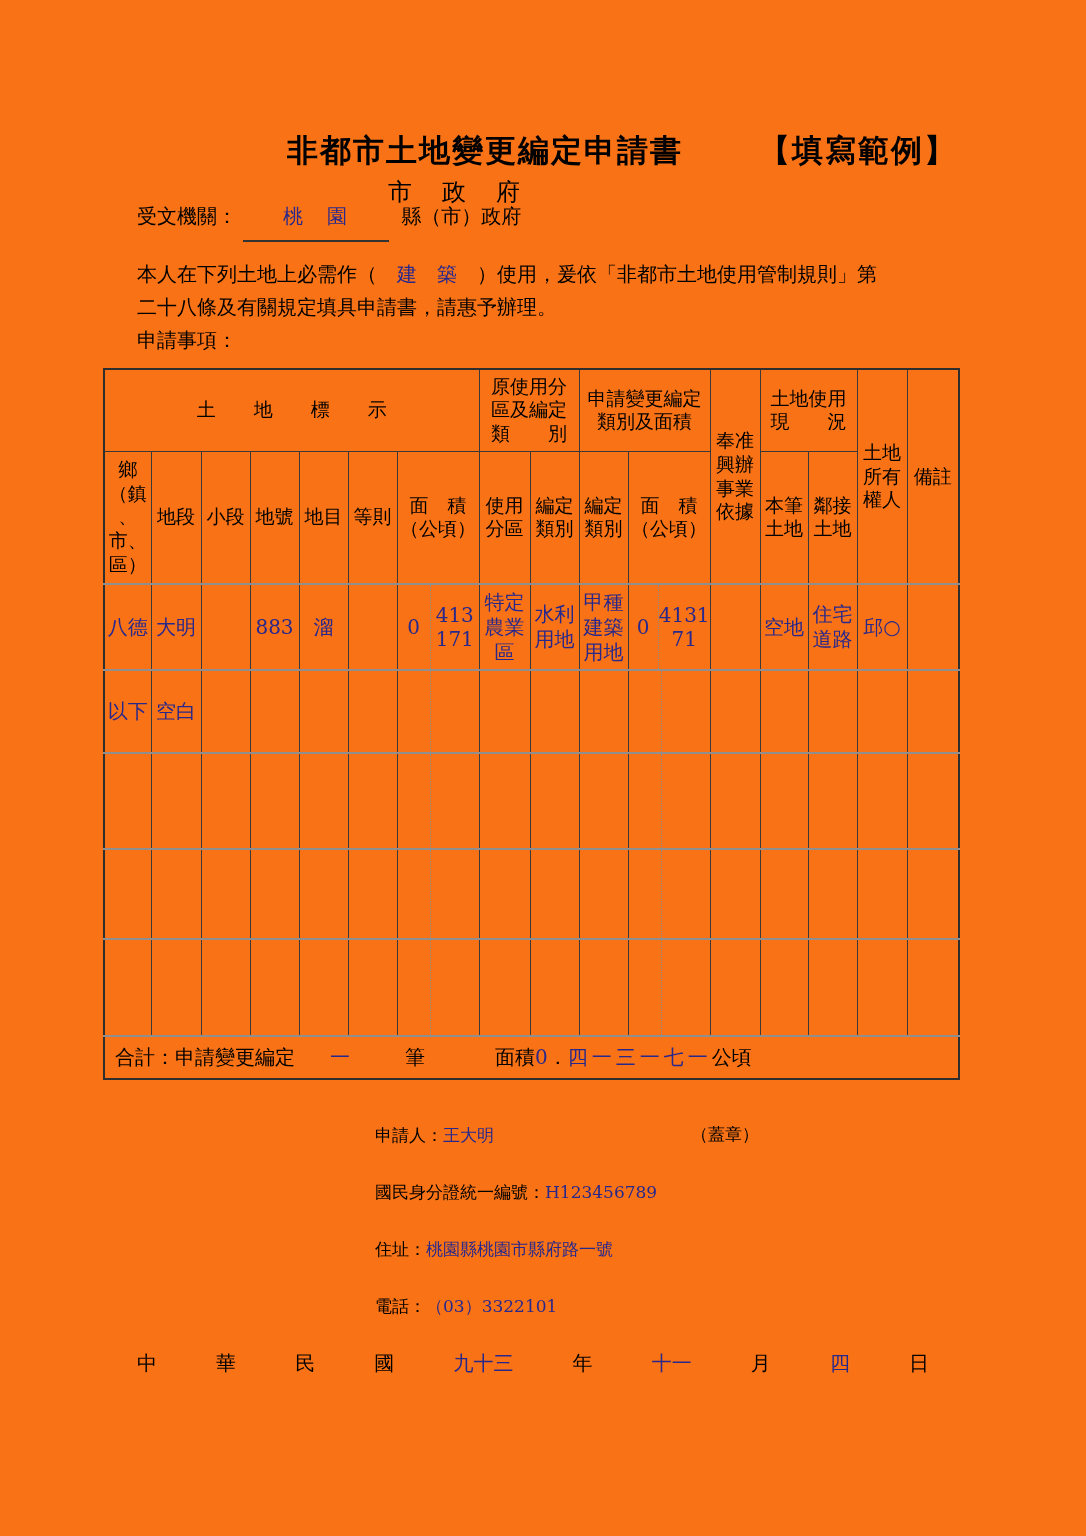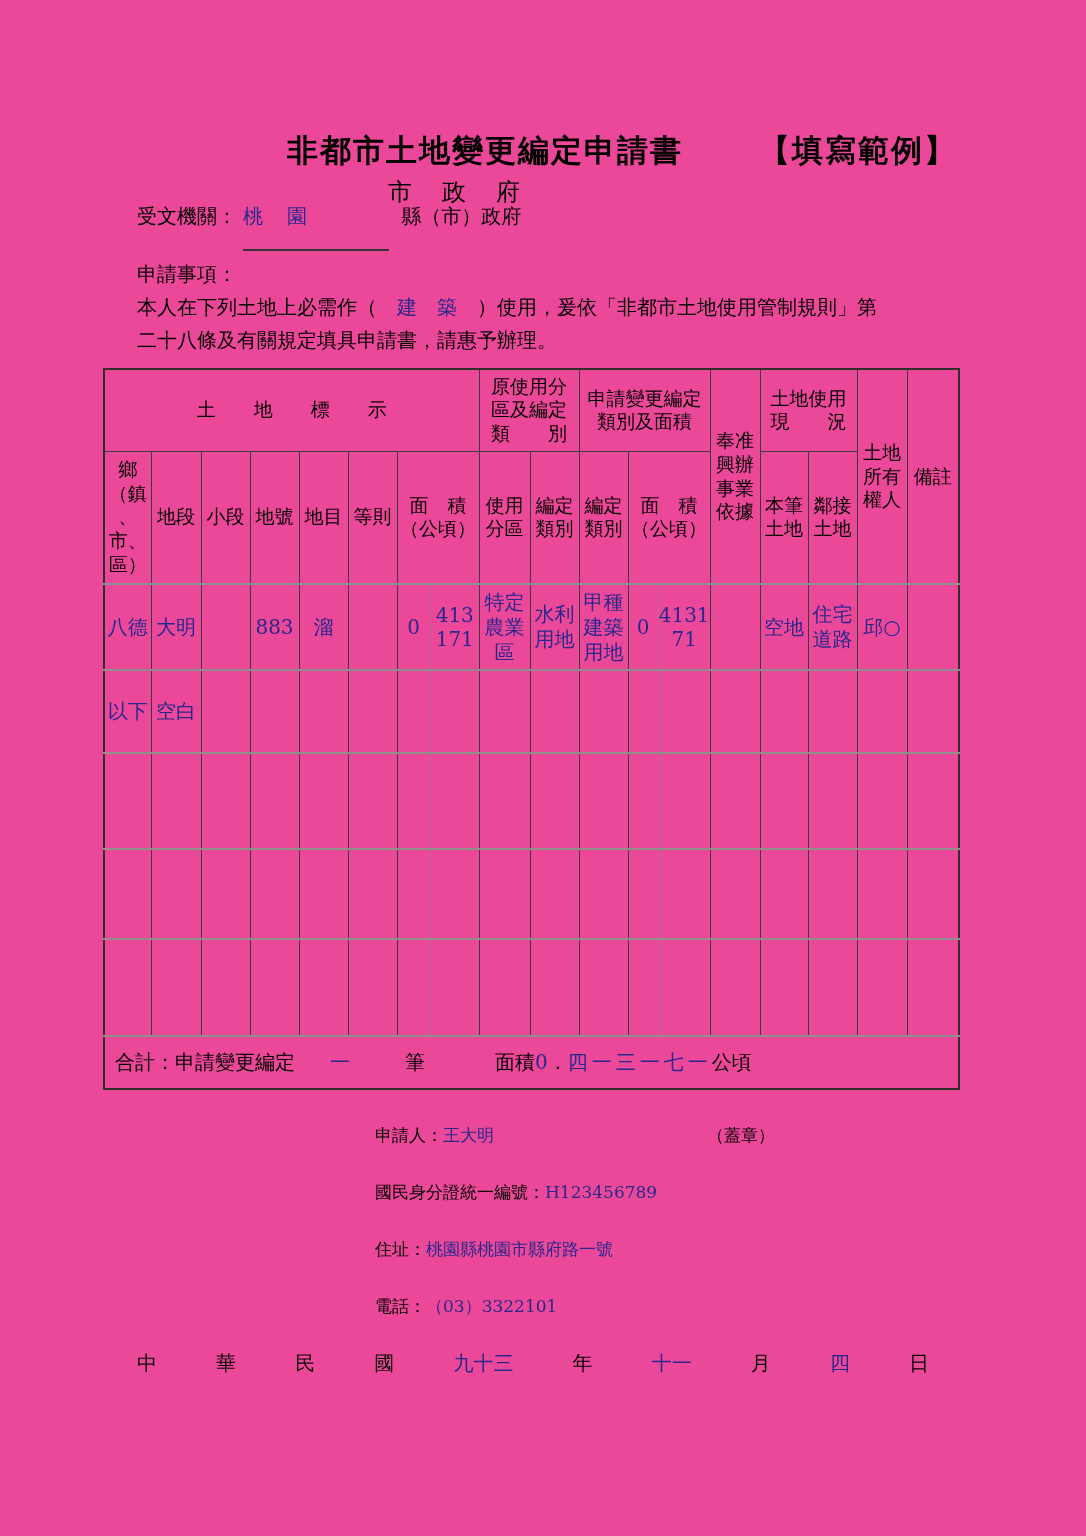--- a/index.html
+++ b/index.html
@@ -1,74 +1,74 @@
 <!DOCTYPE html>
 <html><head>
 <meta charset="utf-8">
 <style>
   html,body{margin:0;padding:0;background:#ffffff;}
   .page{
     position:relative;
     width:1086px;height:1536px;
-    background:#ec4899;
+    background:#f97316;
     font-family:"DejaVu Serif","Liberation Serif",serif;
     color:#000;
     overflow:hidden;
   }
   .fill{color:#28288C;}
   .pre{white-space:pre-line;}
 
   .title-row{position:absolute;left:287px;top:130px;display:flex;gap:76px;}
   .title{font-size:31px;font-weight:bold;letter-spacing:2px;}
 
   .gov-line{position:absolute;left:388px;top:176px;font-size:24px;letter-spacing:3px;}
 
   .recipient{position:absolute;left:137px;top:203px;font-size:20px;}
   .recipient .blank{
-    display:inline-block;width:146px;text-align:left;
+    display:inline-block;width:146px;text-align:center;
     border-bottom:2px solid #333;letter-spacing:2px;
-    margin:0 6px;padding-bottom:19px;
+    margin:0 6px;padding-bottom:10px;
   }
 
   .application{position:absolute;left:137px;top:258px;width:830px;font-size:20px;line-height:33px;}
 
   table.grid{
     position:absolute;left:103px;top:368px;
     border-collapse:collapse;table-layout:fixed;width:855px;
     border:2px solid #2e2e2e;
   }
   table.grid td{
     border:1.4px solid #3a3a3a;
     text-align:center;vertical-align:middle;
     padding:0;font-size:19px;line-height:1.25;
     overflow:hidden;
   }
   tr.h1{height:82px;} tr.h2{height:133px;}
   tr.r1{height:86px;} tr.r2{height:83px;padding-left:39px;} tr.r3{height:96px;}
-  tr.r4{height:90px;} tr.r5{height:97px;} tr.sum{height:53px;}
+  tr.r4{height:90px;} tr.r5{height:97px;} tr.sum{height:43px;}
   td.approval{line-height:2.45;}
   td.owner{line-height:1.75;}
   tr.body td{color:#28288C;font-size:20px;border-top:2px solid #8f8f8f;}
   tr.sum td{
     border-top:2px solid #8f8f8f;color:#000;font-size:20px;
     text-align:left;padding:4px 0 4px 10px;
   }
   .ac{display:flex;align-items:stretch;}
   tr.r1 .ac{height:84px;} tr.r2 .ac{height:81px;} tr.r3 .ac{height:94px;}
   tr.r4 .ac{height:88px;} tr.r5 .ac{height:95px;}
   .ai{width:40%;display:flex;align-items:center;justify-content:center;}
   .ad{flex:1;border-left:1.4px dotted #8a8a8a;display:flex;align-items:center;justify-content:center;white-space:pre-line;line-height:1.2;}
   .sum .count{margin-left:35px;}
   .sum .unit{margin-left:55px;}
   .sum .arealabel{margin-left:70px;}
   .sum .digits{letter-spacing:4px;}
 
   .signature{position:absolute;left:375px;top:1122px;font-size:17px;width:470px;}
   .sig-line{position:relative;margin-bottom:30px;line-height:27px;}
-  .seal{position:absolute;left:332px;top:0;color:#000;}
+  .seal{position:absolute;left:316px;top:0;color:#000;font-family:Liberation Mono, monospace;}
 
   .date-line{
     position:absolute;left:137px;top:1350px;width:792px;
     display:flex;justify-content:space-between;font-size:20px;
   }
 </style>
 </head>
 <body>
 
 <div class="page">
@@ -79,25 +79,25 @@
   </div>
 
   <div class="gov-line">市　政　府</div>
 
   <div class="recipient">
     <span>受文機關：</span><span class="blank fill">桃　園</span>
     <span>縣（市）政府</span>
   </div>
 
   <div class="application">
-    <div>申請事項：</div>
     <div>
       <span>本人在下列土地上必需作（　</span><span class="fill">建　築</span><span>　）使用，爰依「非都市土地使用管制規則」第</span><br>
       <span>二十八條及有關規定填具申請書，請惠予辦理。</span>
     </div>
+    <div>申請事項：</div>
   </div>
 
   <table class="grid">
     <colgroup>
       <col style="width:47px">
         <col style="width:50px">
         <col style="width:49px">
         <col style="width:49px">
       <col style="width:49px">
         <col style="width:49px">

